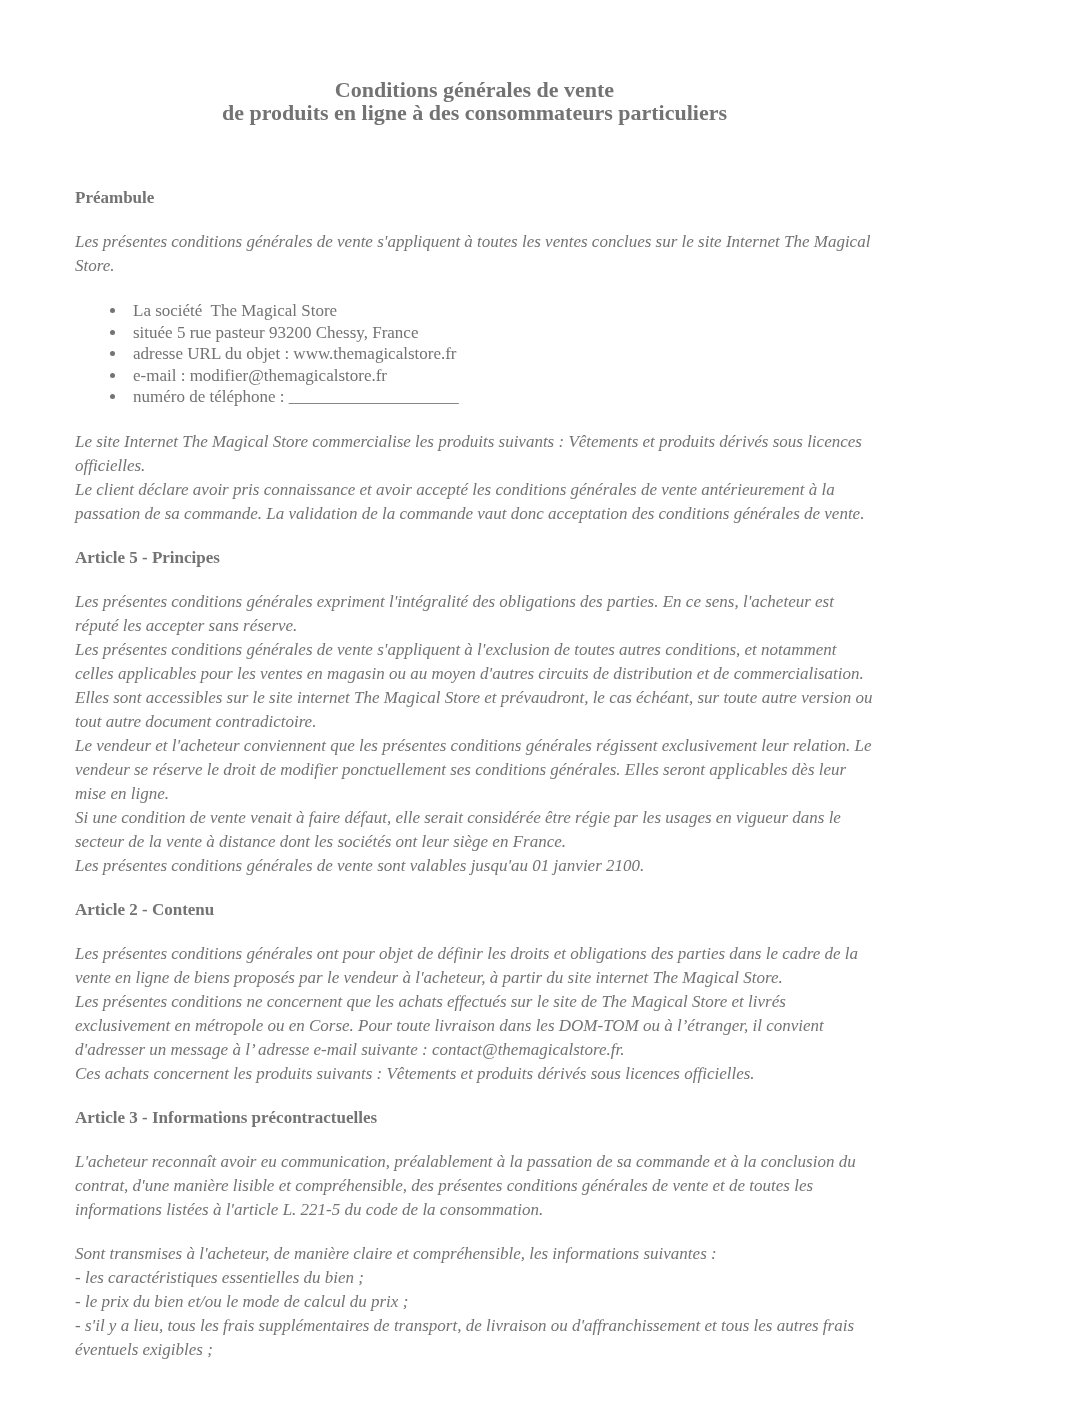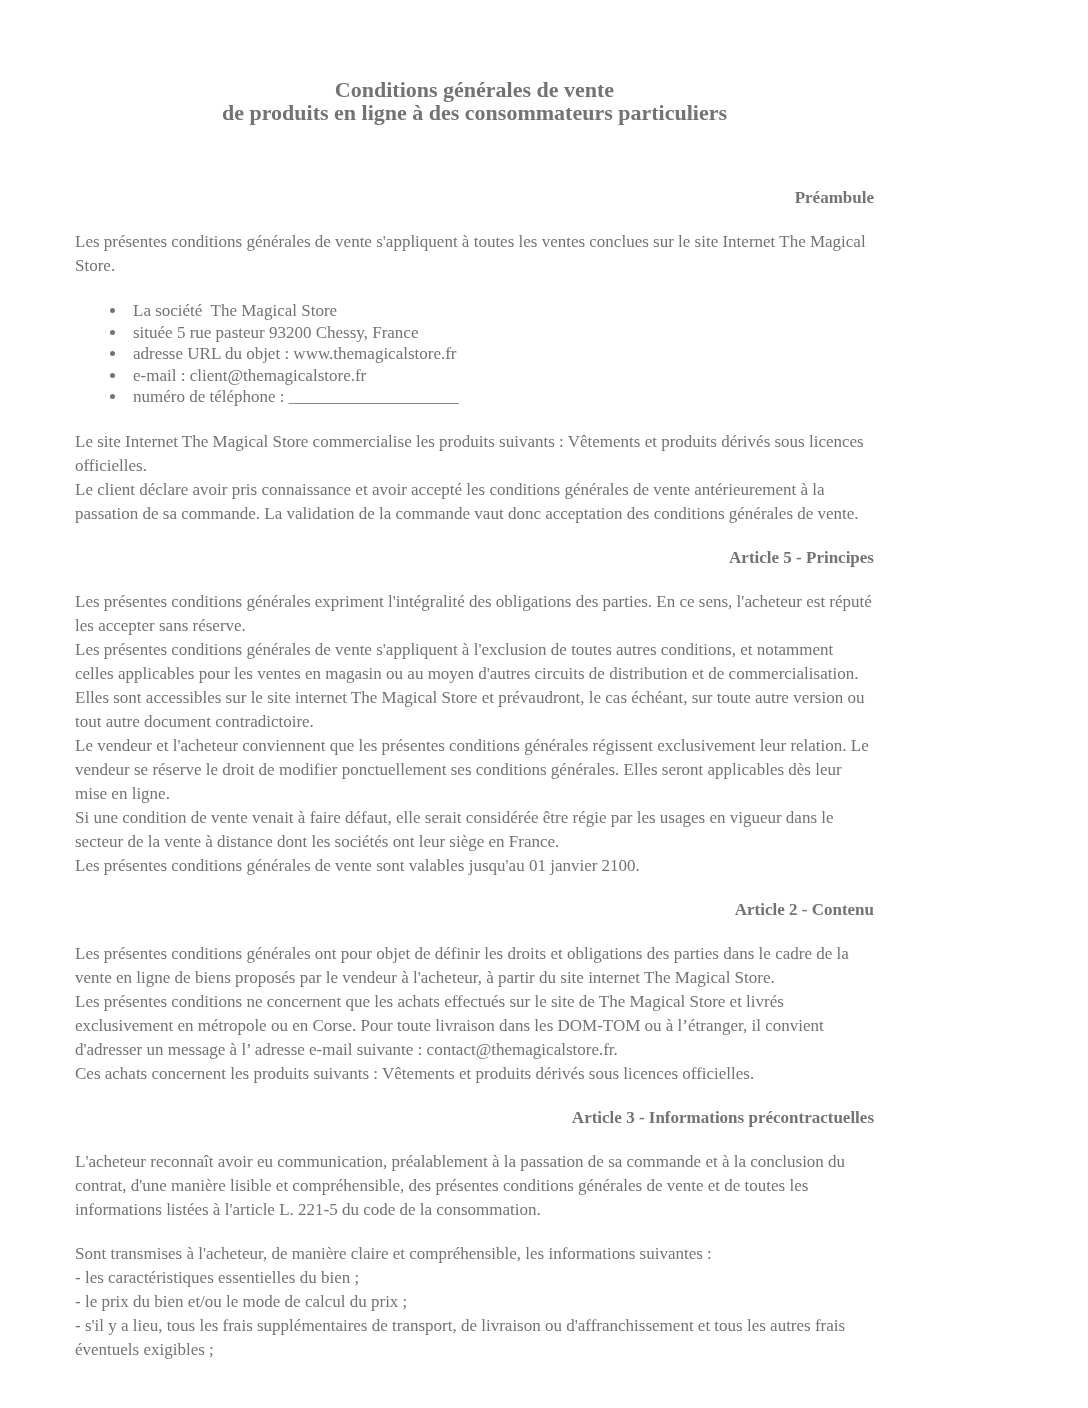--- a/index.html
+++ b/index.html
@@ -24,26 +24,26 @@
       text-align: center;
       margin: 0 0 62px 0;
       white-space: pre-line;
     }
 
     h2.section-heading {
       font-size: 17px;
       line-height: 24px;
       font-weight: bold;
       margin: 20px 0 20px 0;
-      text-align: right;
     }
 
     p.body-par {
       margin: 0 0 20px 0;
       white-space: pre-line;
+      font-style: italic;
     }
 
     ul.bullet-list {
       margin: 22px 0 22px 0;
       padding: 0 0 0 52px;
       list-style: disc;
     }
     ul.bullet-list li {
       line-height: 21.5px;
       padding-left: 6px;
@@ -62,21 +62,21 @@
 
   <h2 class="section-heading">Préambule</h2>
 
   <p class="body-par">Les présentes conditions générales de vente s'appliquent à toutes les ventes conclues sur le site Internet The Magical Store.</p>
 
 
   <ul class="bullet-list">
     <li>La société  The Magical Store</li>
     <li>située 5 rue pasteur 93200 Chessy, France</li>
     <li>adresse URL du objet : www.themagicalstore.fr</li>
-    <li>e-mail : client@themagicalstore.fr</li>
+    <li>e-mail : modifier@themagicalstore.fr</li>
     <li>numéro de téléphone : ____________________</li>
   </ul>
 
   <p class="body-par">Le site Internet The Magical Store commercialise les produits suivants : Vêtements et produits dérivés sous licences officielles.
 Le client déclare avoir pris connaissance et avoir accepté les conditions générales de vente antérieurement à la passation de sa commande. La validation de la commande vaut donc acceptation des conditions générales de vente.</p>
 
   <h2 class="section-heading">Article 5 - Principes</h2>
 
   <p class="body-par">Les présentes conditions générales expriment l'intégralité des obligations des parties. En ce sens, l'acheteur est réputé les accepter sans réserve.
 Les présentes conditions générales de vente s'appliquent à l'exclusion de toutes autres conditions, et notamment celles applicables pour les ventes en magasin ou au moyen d'autres circuits de distribution et de commercialisation.

